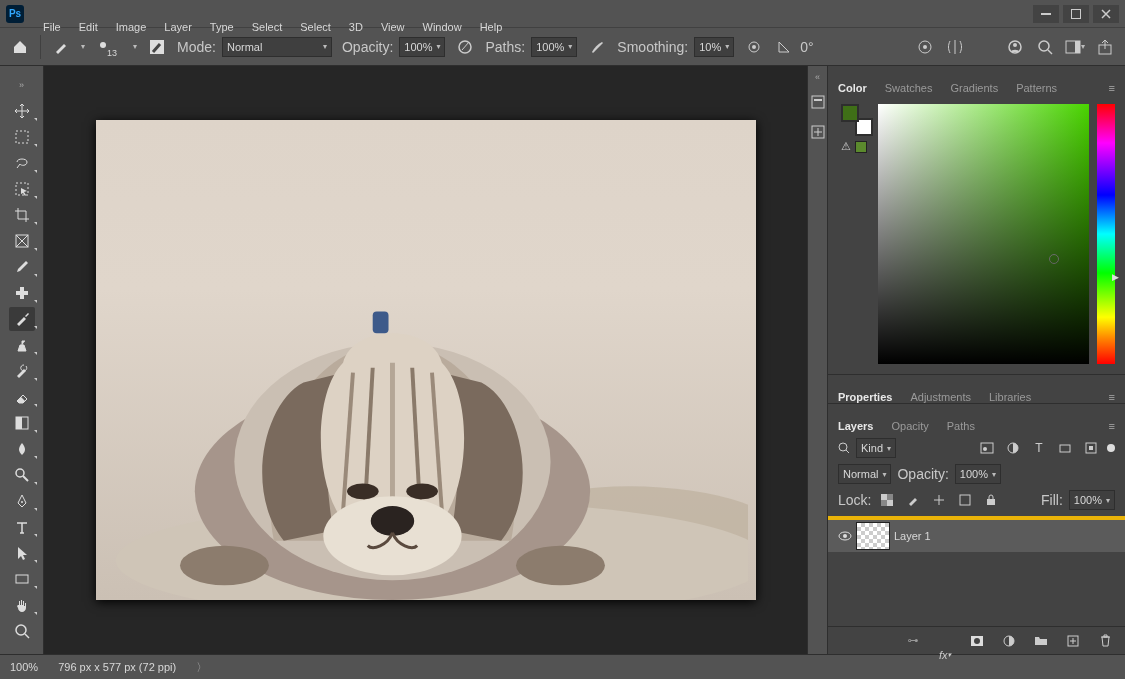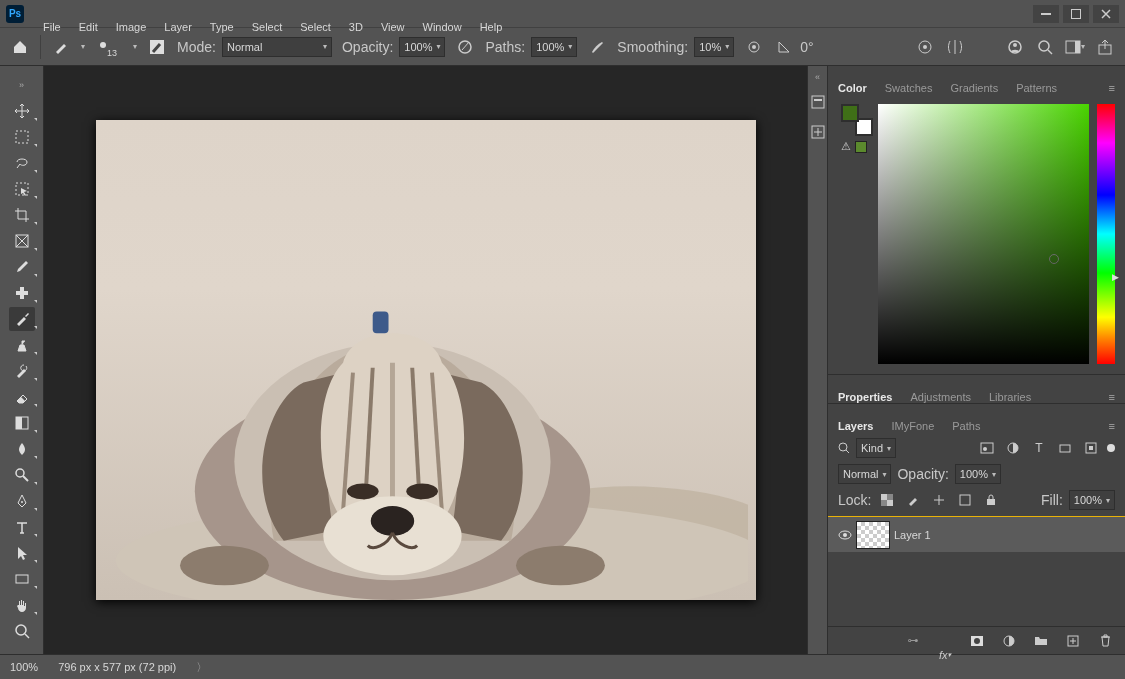--- a/index.html
+++ b/index.html
@@ -43,21 +43,21 @@
 .picker{ flex:1; height:260px; position:relative; background:linear-gradient(to right,#fff,#49d400); }
 .picker::after{ content:""; position:absolute; inset:0; background:linear-gradient(to bottom, rgba(0,0,0,0), #000);}
 .picker-cursor{ position:absolute; width:10px; height:10px; border:1px solid #fff; border-radius:50%; right:30px; top:150px;}
 .hue{ width:18px; height:260px; background:linear-gradient(to bottom,#f00 0%,#f0f 15%,#00f 35%,#0ff 50%,#0f0 65%,#ff0 82%,#f80 90%,#f00 100%);}
 .panel-sep{ height:1px; background:#2e2e2e;}
 .layers-panel{ flex:1; display:flex; flex-direction:column;}
 .layer-controls{ padding:6px 10px; display:flex; flex-direction:column; gap:6px;}
 .lc-row{ display:flex; align-items:center; gap:6px;}
 .lc-row .opt-input{ flex:0;}
 .layers-list{ flex:1; overflow:auto;}
-.layer{ height:36px; display:flex; align-items:center; gap:4px; padding:0 10px; border-top:1px solid #eab308;}
+.layer{ height:36px; display:flex; align-items:center; gap:4px; padding:0 10px; border-top:4px solid #eab308;}
 .layer.sel{ background:#5b5b5b;}
 .layer .eye{ width:14px;}
 .layer .thumb{ width:34px; height:28px; background:#888; border:1px solid #222;}
 .layer .thumb.checker{ background:repeating-conic-gradient(#ccc 0 25%, #fff 0 50%) 0 0/8px 8px;}
 .layer-name{ font-size:11px;}
 .layer-name.bg{ font-style:italic;}
 .layer .lock{ margin-left:auto;}
 .layer-footer{ height:28px; display:flex; align-items:center; justify-content:flex-end; gap:12px; padding:0 10px; border-top:1px solid #2e2e2e;}
 .statusbar{ height:25px; background:#535353; display:flex; align-items:center; padding:0 10px; gap:20px; border-top:1px solid #2e2e2e; font-size:11px;}
 svg{ display:block;}
@@ -480,21 +480,21 @@
     <div class="panel-tabs">
       <span class="ptab active">Properties</span>
       <span class="ptab">Adjustments</span>
       <span class="ptab">Libraries</span>
       <span class="ptab-menu">≡</span>
     </div>
     <div class="panel-sep"></div>
 
     <div class="panel-tabs">
       <span class="ptab active">Layers</span>
-      <span class="ptab">IMyFone</span>
+      <span class="ptab">Opacity</span>
       <span class="ptab">Paths</span>
       <span class="ptab-menu">≡</span>
     </div>
     <div class="layers-panel">
       <div class="layer-controls">
         <div class="lc-row">
           <svg width="12" height="12">
               <circle cx="5" cy="5" r="4" fill="none" stroke="#ccc"></circle>
               <path d="M8 8 L11 11" stroke="#ccc"></path>
             </svg>

